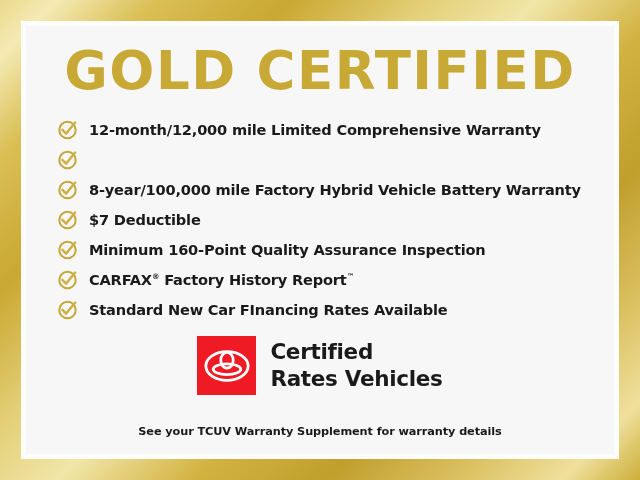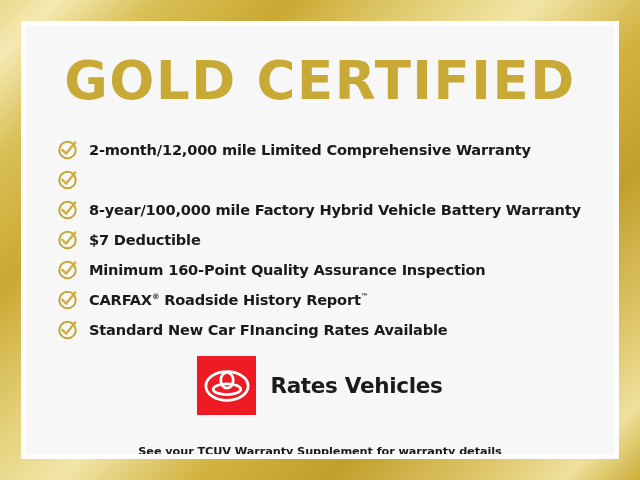--- a/index.html
+++ b/index.html
@@ -52,21 +52,21 @@
     right: 26px;
     bottom: 26px;
     background: #f7f7f7;
     box-sizing: border-box;
     padding: 0;
     overflow: hidden;
   }
 
   
   #headline {
-    margin: 13px;
+    margin: 3px;
     padding-top: 14px;
     text-align: center;
     font-size: 53px;
     line-height: 1.04;
     font-weight: 700;
     letter-spacing: 1.5px;
     color: #c9a935;
     font-family: "DejaVu Sans", sans-serif;
     white-space: nowrap;
   }
@@ -153,21 +153,21 @@
 
     <h1 id="headline">GOLD CERTIFIED</h1>
 
     <ul id="benefits-list">
 
       <li class="benefit-row">
         <svg class="check-icon" viewBox="0 0 24 24">
           <circle cx="12" cy="12.6" r="8.6" fill="none" stroke="#c5a63a" stroke-width="2.1"></circle>
           <path d="M6.6 12.4 L10.6 16.3 L20.0 4.6" fill="none" stroke="#cdae3f" stroke-width="2.5" stroke-linecap="round" stroke-linejoin="round"></path>
         </svg>
-        <span class="benefit-text">2-month/12,000 mile Limited Comprehensive Warranty</span>
+        <span class="benefit-text">12-month/12,000 mile Limited Comprehensive Warranty</span>
       </li>
 
       <li class="benefit-row">
         <svg class="check-icon" viewBox="0 0 24 24">
           <circle cx="12" cy="12.6" r="8.6" fill="none" stroke="#c5a63a" stroke-width="2.1"></circle>
           <path d="M6.6 12.4 L10.6 16.3 L20.0 4.6" fill="none" stroke="#cdae3f" stroke-width="2.5" stroke-linecap="round" stroke-linejoin="round"></path>
         </svg>
       </li>
 
       <li class="benefit-row">
@@ -193,21 +193,21 @@
           <path d="M6.6 12.4 L10.6 16.3 L20.0 4.6" fill="none" stroke="#cdae3f" stroke-width="2.5" stroke-linecap="round" stroke-linejoin="round"></path>
         </svg>
         <span class="benefit-text">Minimum 160-Point Quality Assurance Inspection</span>
       </li>
 
       <li class="benefit-row">
         <svg class="check-icon" viewBox="0 0 24 24">
           <circle cx="12" cy="12.6" r="8.6" fill="none" stroke="#c5a63a" stroke-width="2.1"></circle>
           <path d="M6.6 12.4 L10.6 16.3 L20.0 4.6" fill="none" stroke="#cdae3f" stroke-width="2.5" stroke-linecap="round" stroke-linejoin="round"></path>
         </svg>
-        <span class="benefit-text"><span>CARFAX</span><sup>®</sup><span> Roadside History Report</span><sup>™</sup></span>
+        <span class="benefit-text"><span>CARFAX</span><sup>®</sup><span> Factory History Report</span><sup>™</sup></span>
       </li>
 
       <li class="benefit-row">
         <svg class="check-icon" viewBox="0 0 24 24">
           <circle cx="12" cy="12.6" r="8.6" fill="none" stroke="#c5a63a" stroke-width="2.1"></circle>
           <path d="M6.6 12.4 L10.6 16.3 L20.0 4.6" fill="none" stroke="#cdae3f" stroke-width="2.5" stroke-linecap="round" stroke-linejoin="round"></path>
         </svg>
         <span class="benefit-text">Standard New Car FInancing Rates Available</span>
       </li>
 
@@ -215,20 +215,21 @@
 
     <div id="toyota-lockup">
       <div id="toyota-logo-tile">
         <svg width="46" height="32" viewBox="0 0 100 68">
           <ellipse cx="50" cy="34" rx="46" ry="31" fill="none" stroke="#ffffff" stroke-width="6"></ellipse>
           <ellipse cx="50" cy="21.5" rx="13.5" ry="17" fill="none" stroke="#ffffff" stroke-width="6"></ellipse>
           <ellipse cx="50" cy="41" rx="30" ry="11.5" fill="none" stroke="#ffffff" stroke-width="6"></ellipse>
         </svg>
       </div>
       <div id="toyota-wordmark">
+        <span>Certified</span>
         <span>Rates Vehicles</span>
       </div>
     </div>
 
     <p id="footer-note">See your TCUV Warranty Supplement for warranty details</p>
 
   </div>
 </div>
 
 </body></html>

